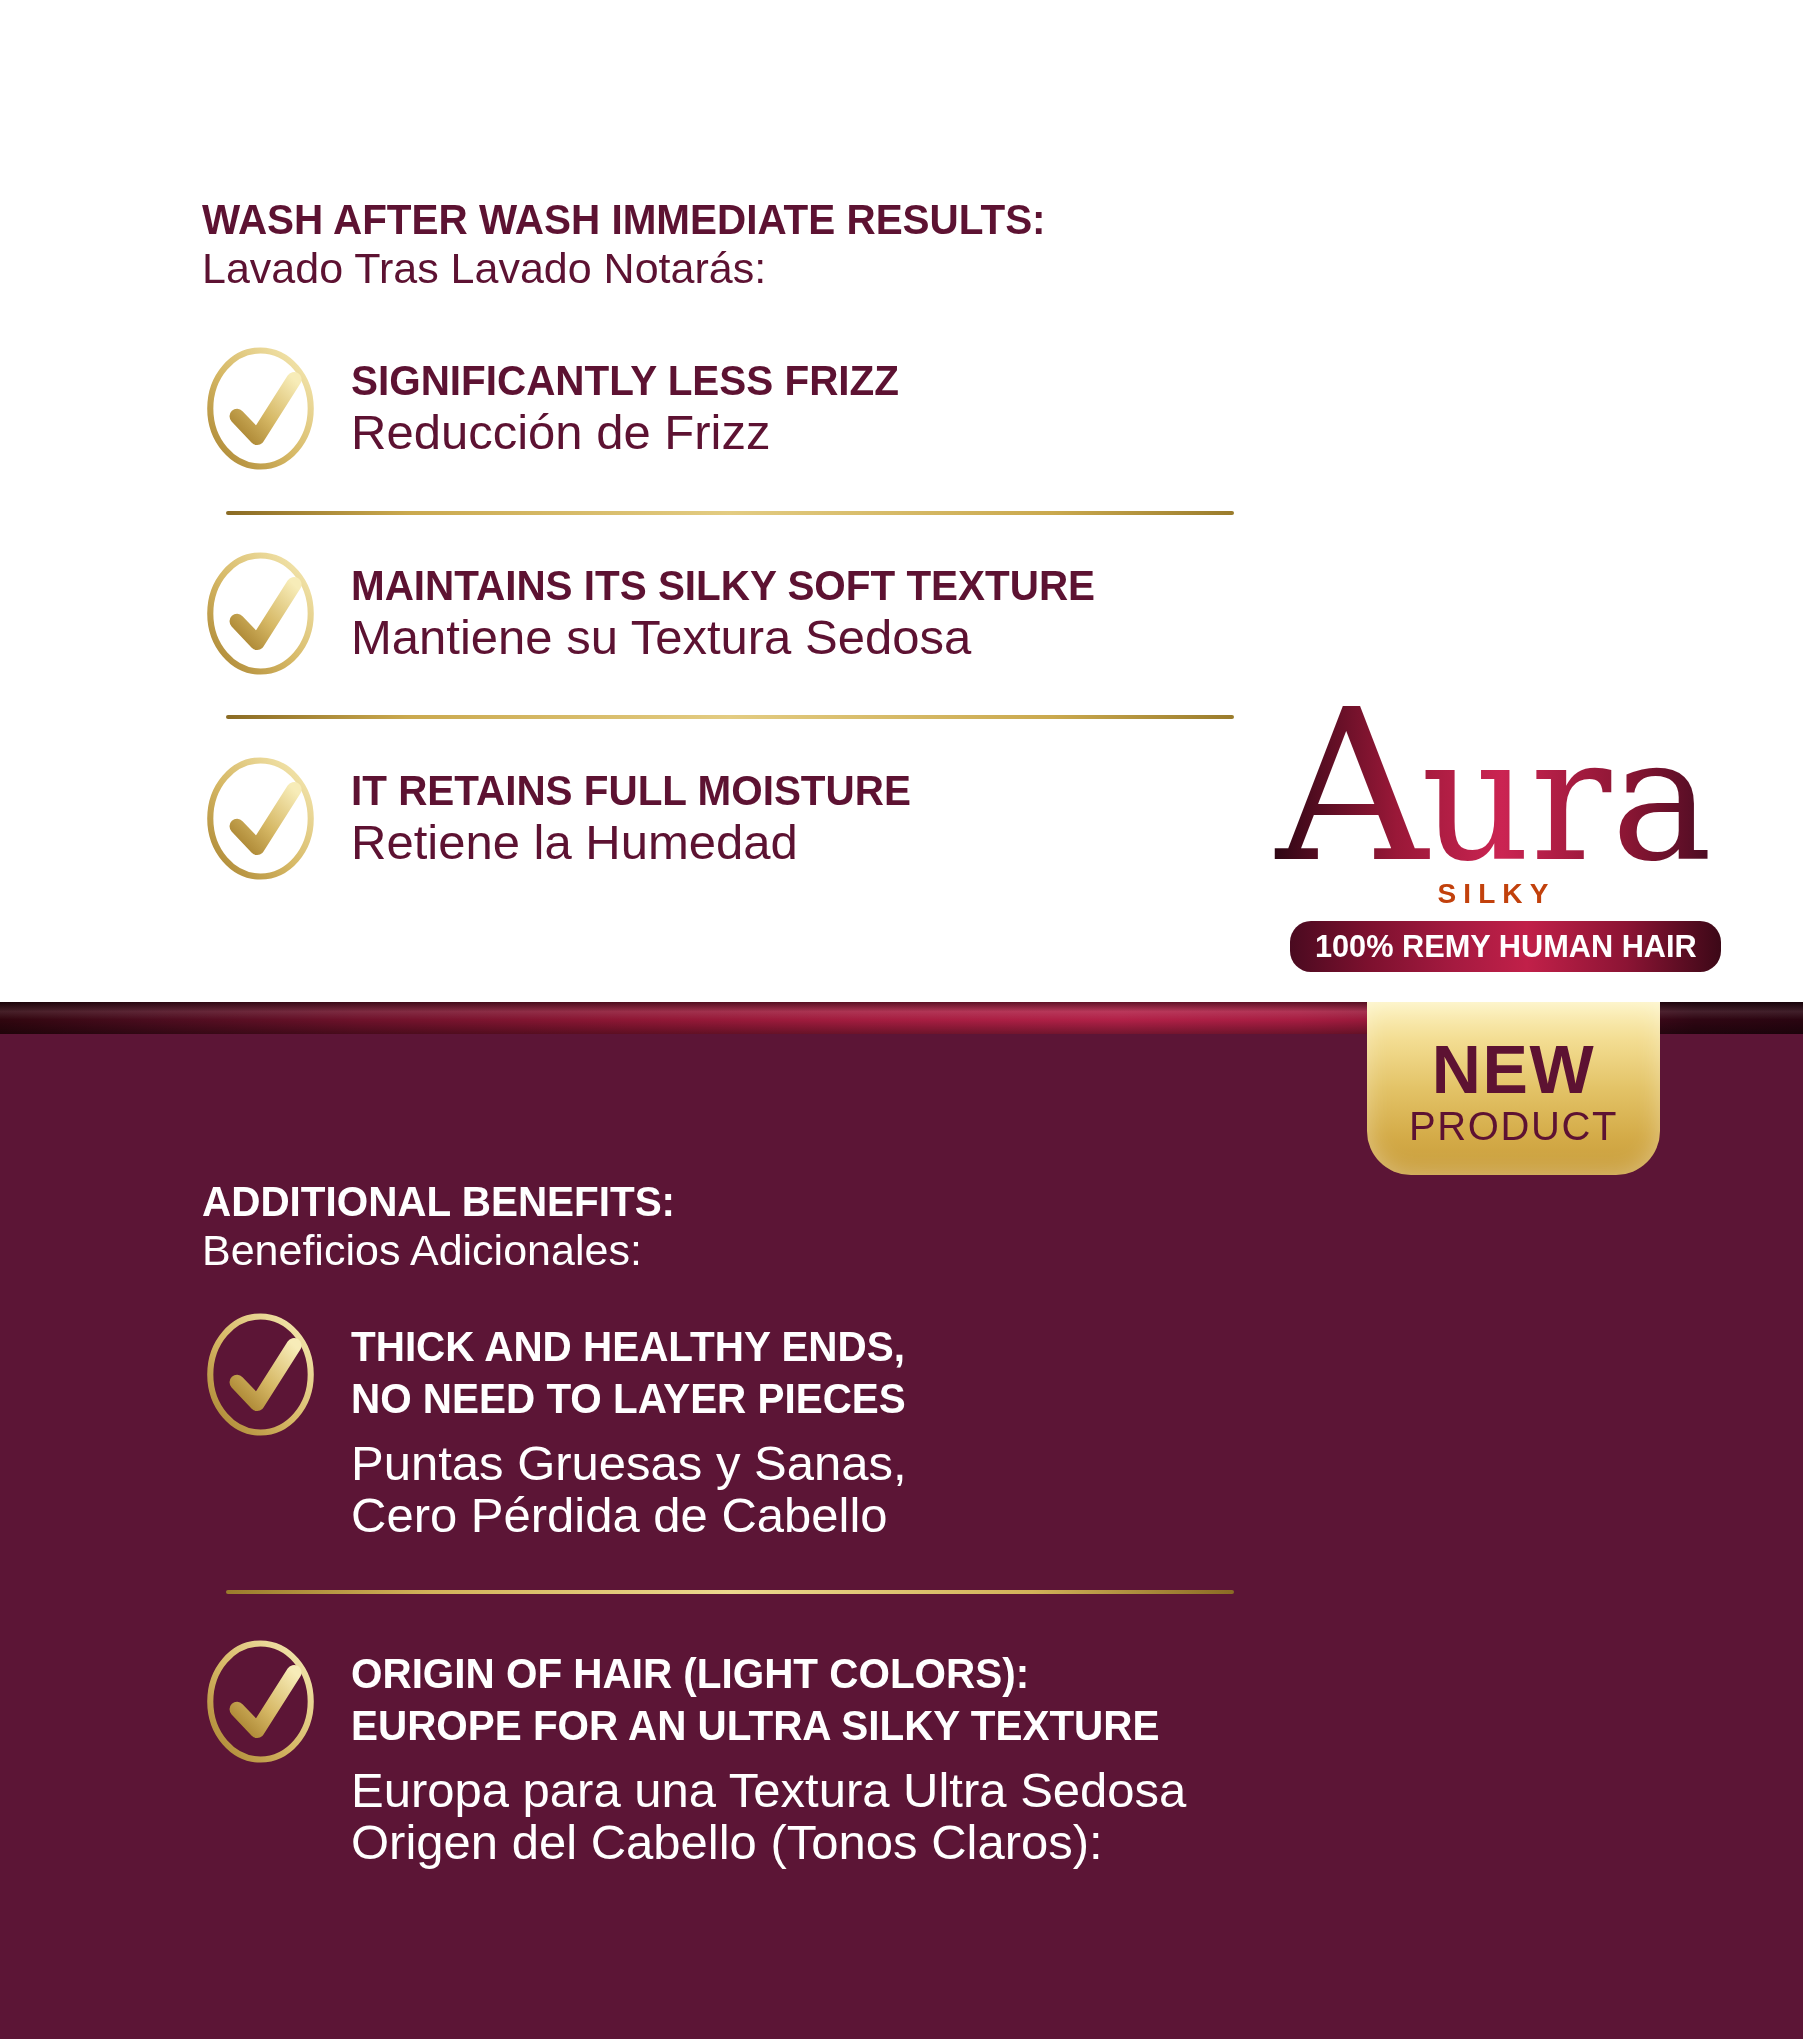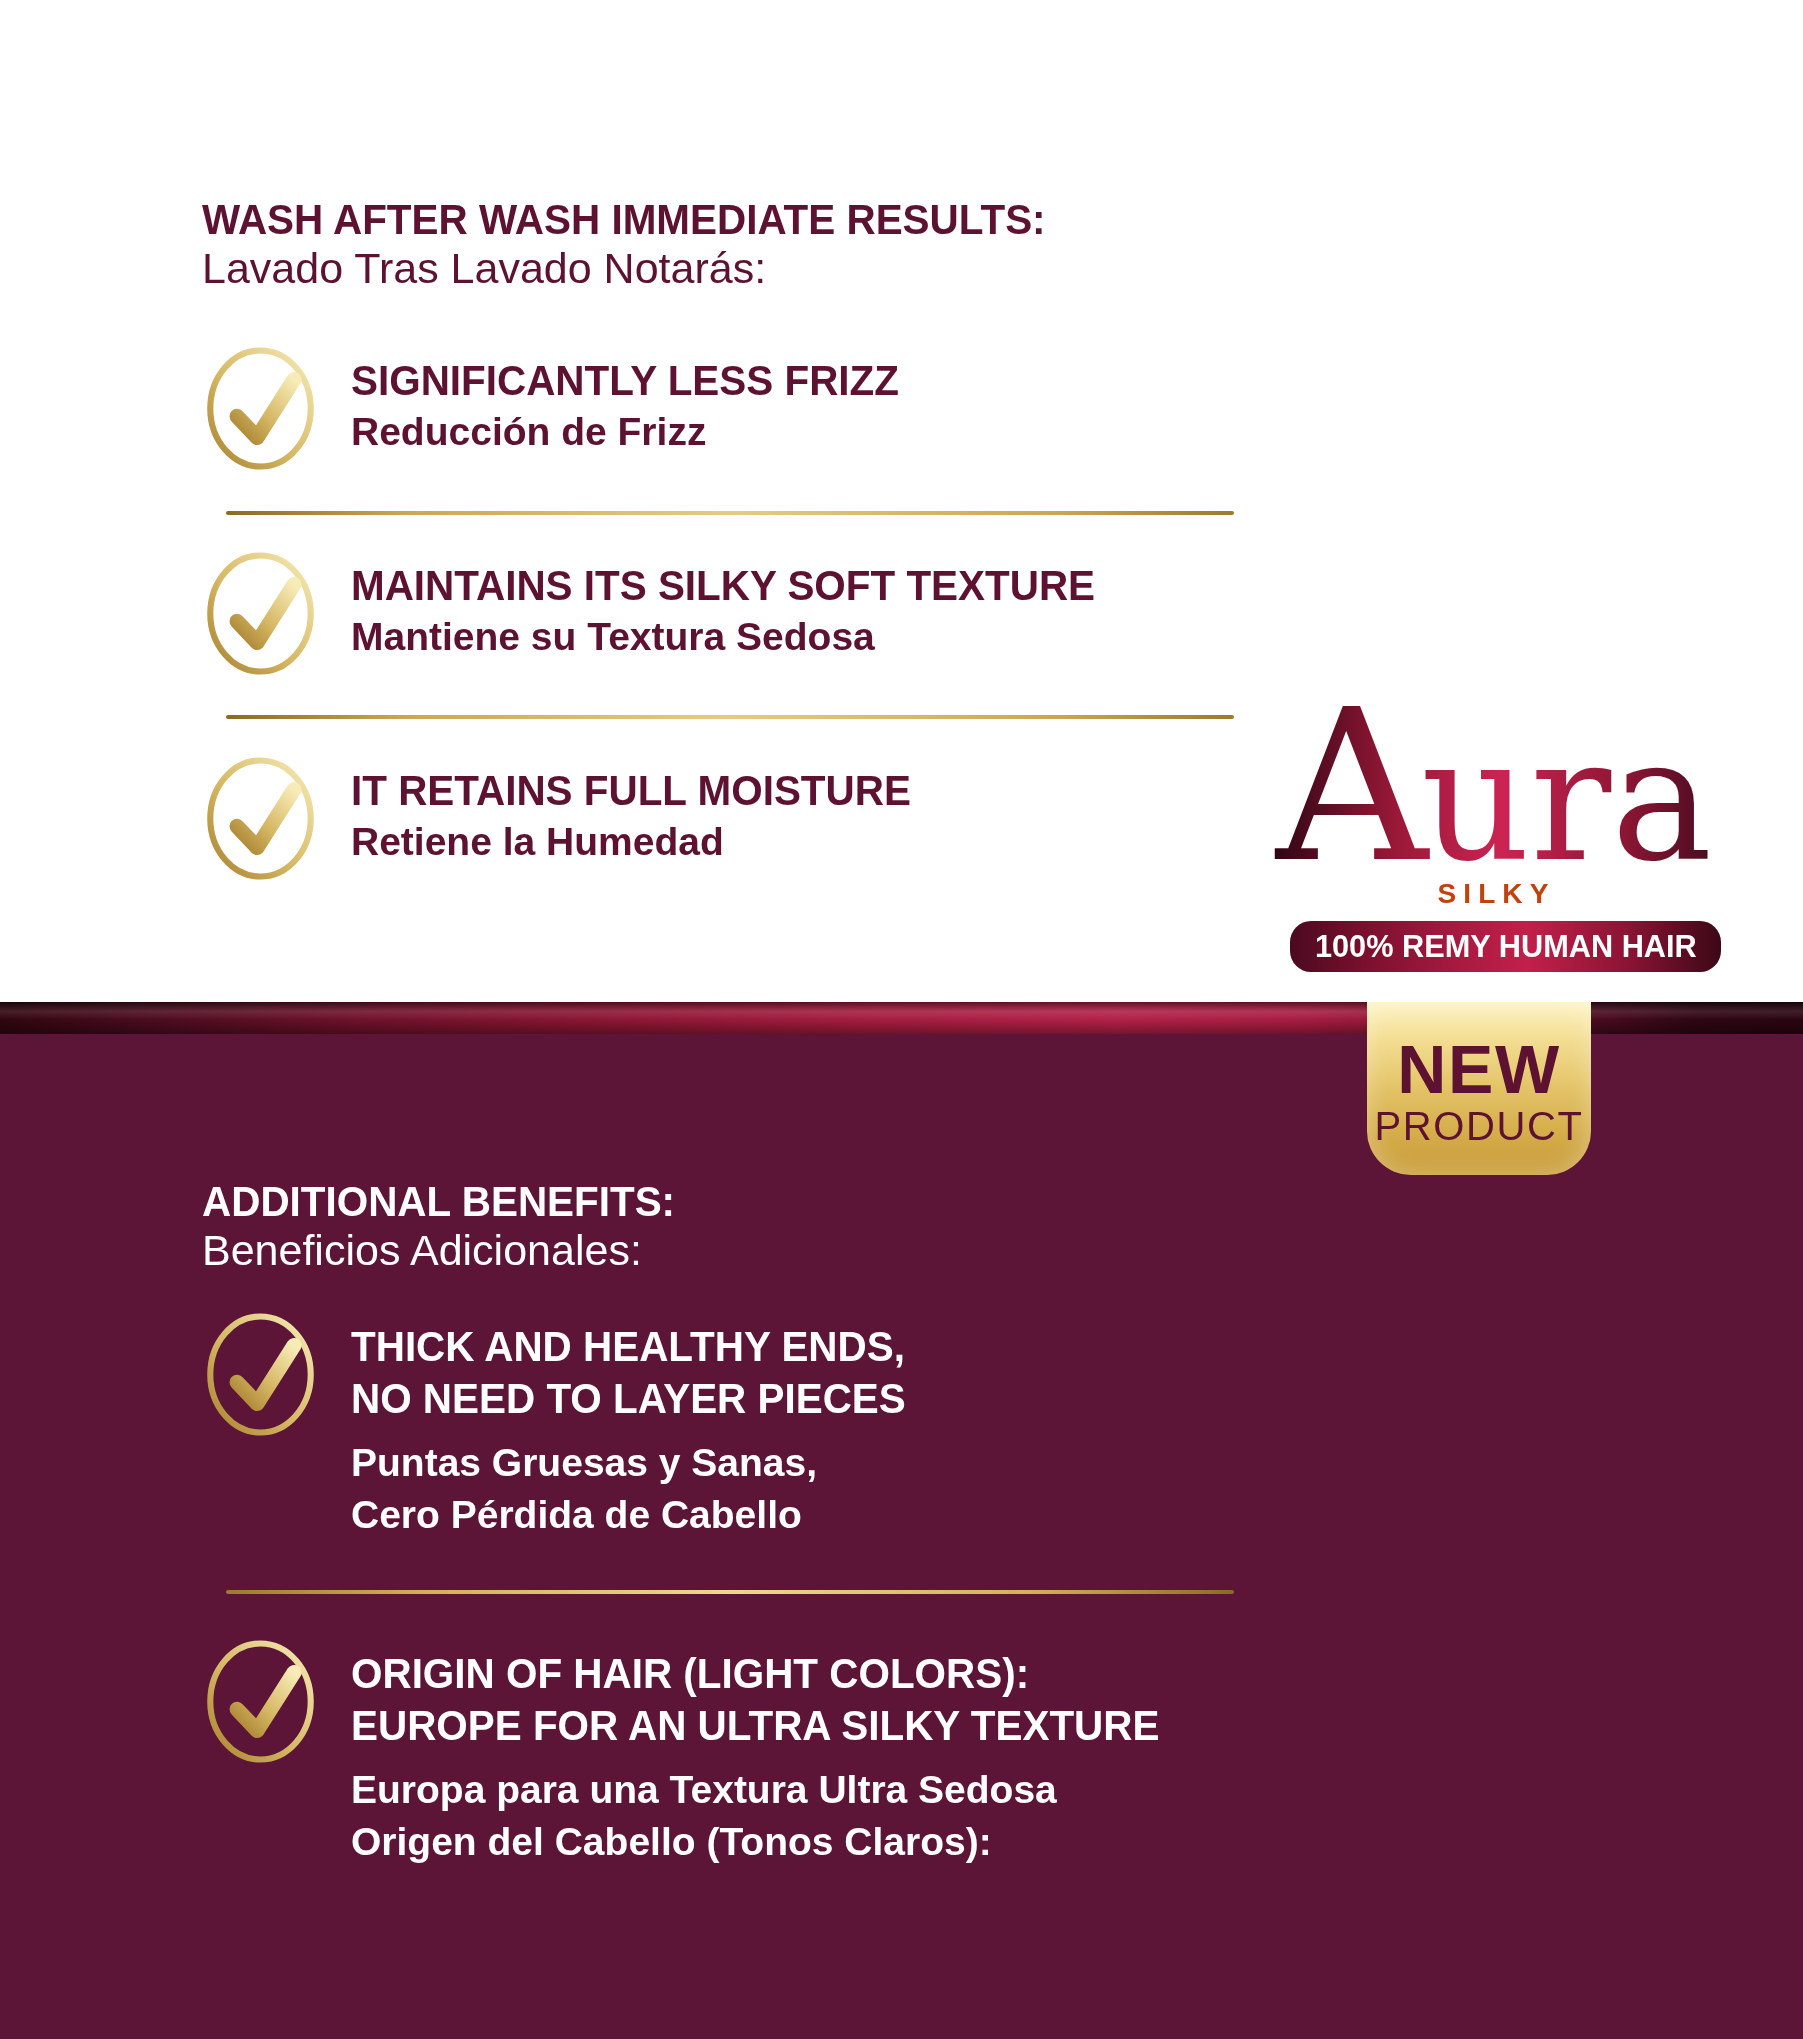--- a/index.html
+++ b/index.html
@@ -29,21 +29,21 @@
   .caps{transform:scaleX(.94);transform-origin:0 0;}
   .heading-top{left:202px;top:195px;color:var(--maroon_text,#5d1232);}
   .heading-bottom{left:202px;top:1129px;color:var(--white,#fff);margin-top:48px;}
 
   
   .benefit{position:absolute;left:204px;display:flex;align-items:flex-start;gap:34px;}
   .check-circle{width:113px;height:125px;flex:none;}
   .check-circle svg{display:block;width:100%;height:100%;}
   .benefit-text{padding-top:8px;white-space:nowrap;}
   .b-title{font-weight:bold;font-size:43px;line-height:52px;}
-  .b-sub{font-weight:bold;font-size:39px;line-height:52px;}
+  .b-sub{font-weight:normal;font-size:49px;line-height:52px;}
   .sub-block{margin-top:12.7px;}
   .dk{color:var(--maroon_text,#5d1232);}
   .lt{color:var(--white,#ffffff);}
   .item-1{top:346px;}
   .item-2{top:551px;}
   .item-3{top:756px;}
   .item-4{top:1312px;}
   .item-5{top:1639px;}
 
   .divider{position:absolute;left:226px;width:1008px;height:4px;border-radius:2.4px;z-index:3;
@@ -56,21 +56,21 @@
   .aura-logo{position:absolute;left:1276px;top:680px;width:434px;height:216px;}
   .aura-logo svg{display:block;width:100%;height:100%;overflow:visible;}
   .silky{position:absolute;left:1318px;top:878px;width:357px;text-align:center;
     font-weight:bold;font-size:28px;letter-spacing:7.1px;color:#c2410c;white-space:nowrap;}
   .remy-box{position:absolute;left:1290px;top:921px;width:431px;height:51px;border-radius:21px;
     background:linear-gradient(90deg,#4a0a20 0%,#7c102e 18%,#a51a40 38%,#c12049 55%,#8c1434 78%,#3c0817 100%);
     display:flex;align-items:center;justify-content:center;}
   .remy-text{color:#ffffff;font-weight:bold;font-size:32px;white-space:nowrap;transform:scaleX(.96);transform-origin:50% 50%;}
 
   
-  .badge{position:absolute;left:1367px;top:1002px;width:224px;height:173px;z-index:5;
+  .badge{position:absolute;left:1367px;top:1002px;width:293px;height:173px;z-index:5;
     border-radius:0 0 44px 44px;text-align:center;
     background:linear-gradient(180deg,#fdf3c2 0%,#f3dd92 22%,#e3c367 50%,#d4ab48 78%,#c89c3a 100%);
     box-shadow:inset 0 0 24px rgba(255,255,255,.35);}
   .badge-new{margin-top:32px;font-weight:bold;font-size:68px;line-height:70px;letter-spacing:1.6px;color:var(--maroon_text,#5d1232);}
   .badge-product{font-weight:normal;font-size:40px;line-height:44px;letter-spacing:1.6px;color:var(--maroon_text,#5d1232);}
 </style>
 </head>
 <body>
 
 <div class="canvas">

